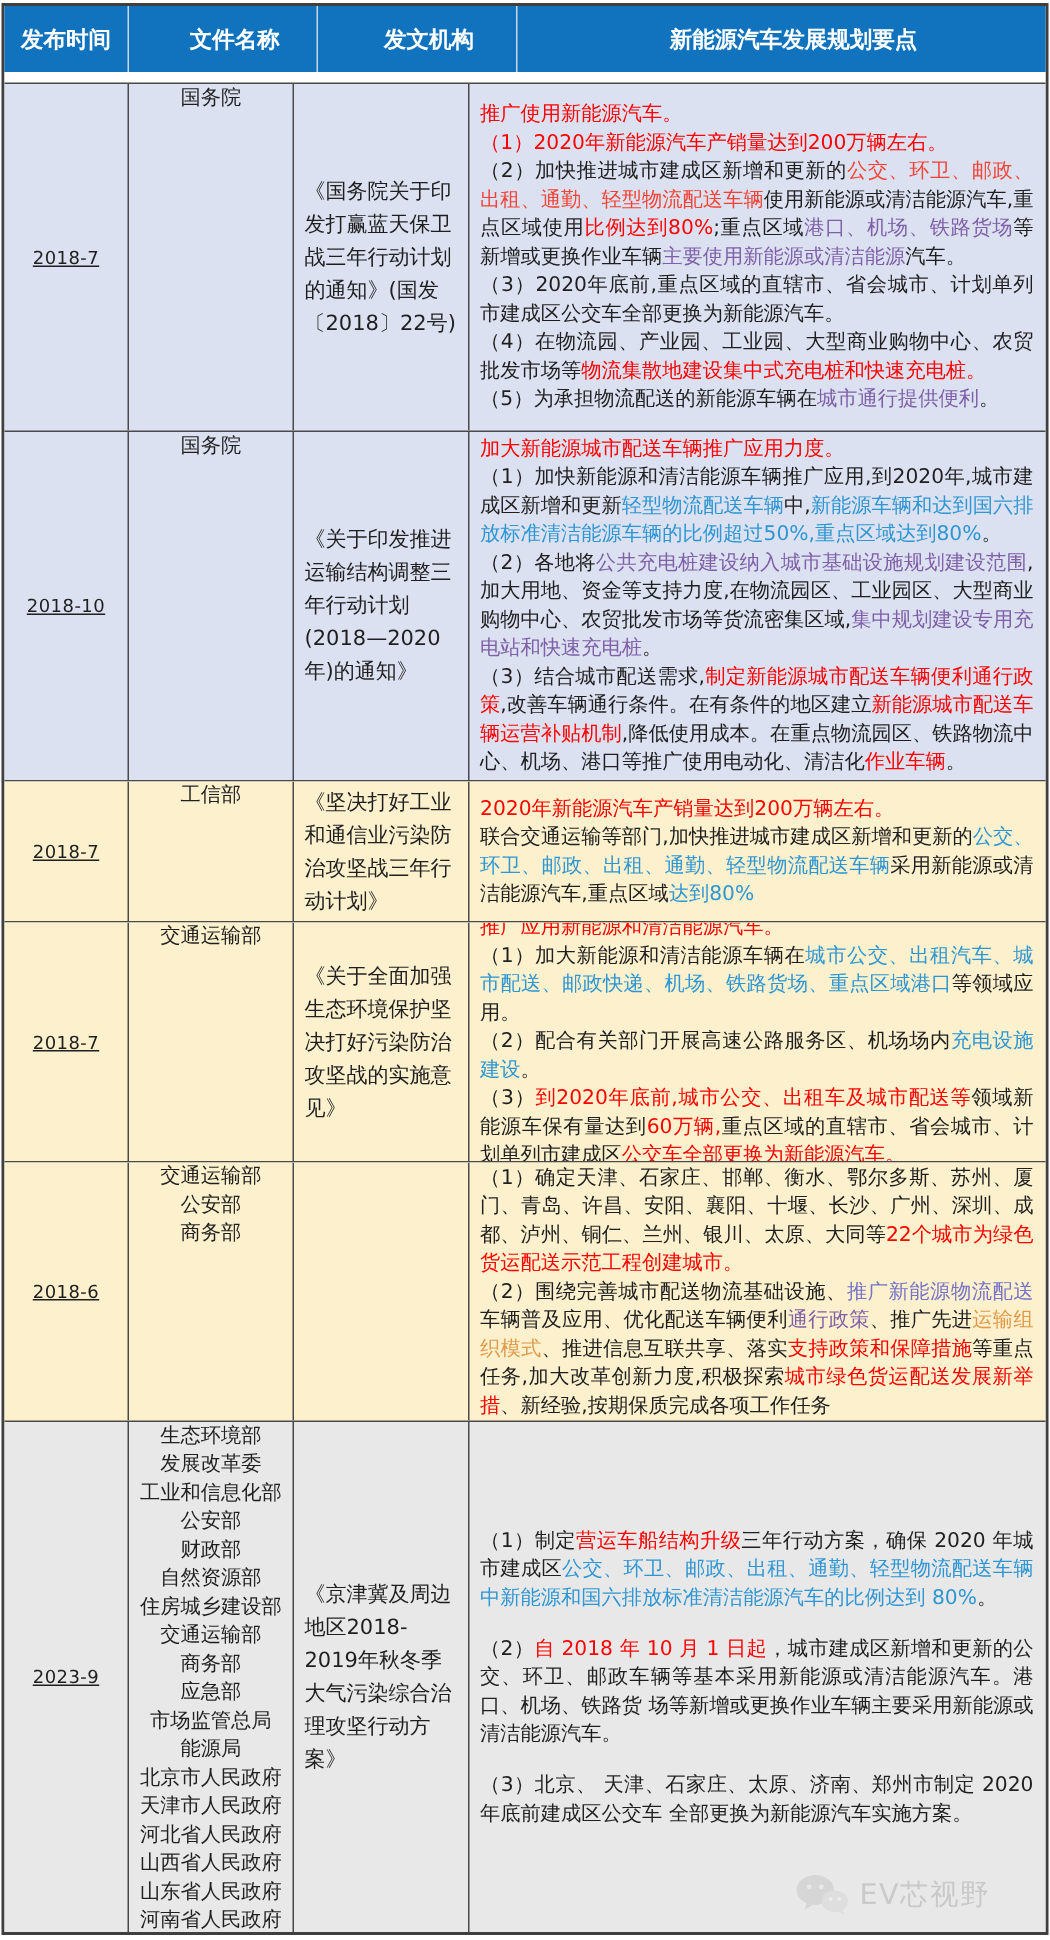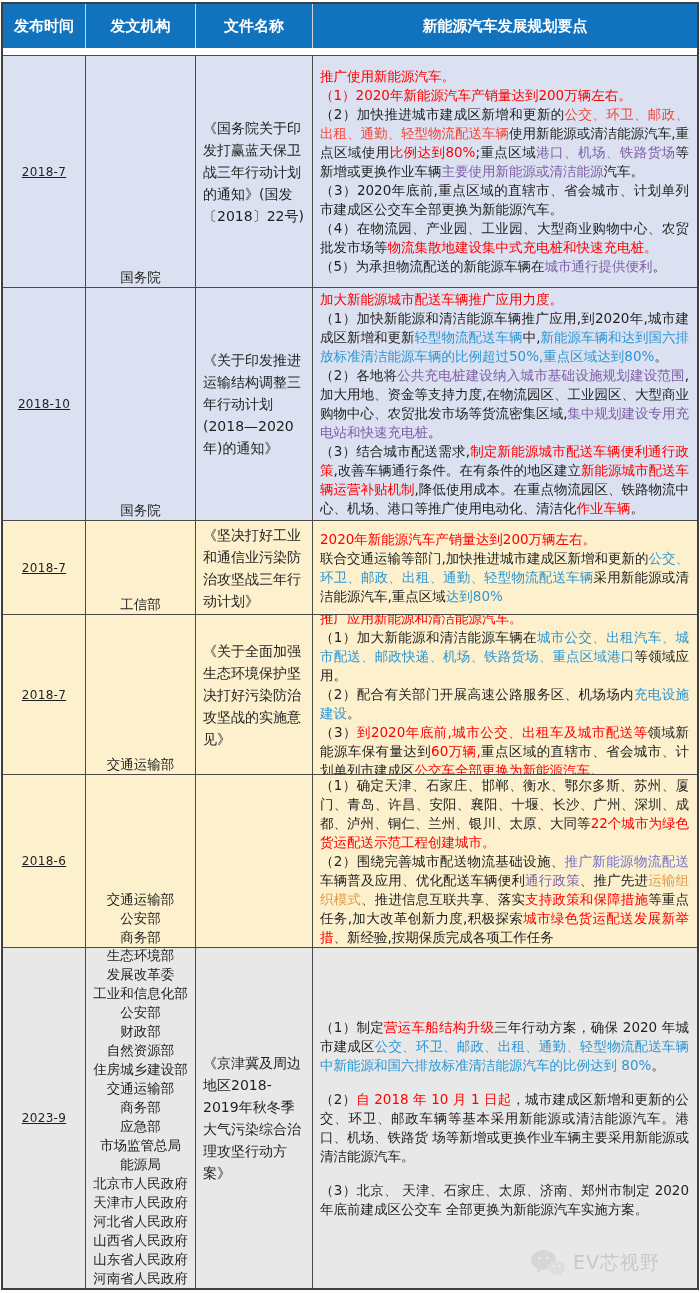--- a/index.html
+++ b/index.html
@@ -7,21 +7,21 @@
   .page {
     position:relative; width:700px; height:1293px; background:#ffffff;
     padding:2px 1px 0 1px; overflow:hidden;
   }
   .policy-table {
     border:2px solid #3f3f3f; width:698px;
     background:#ffffff;
   }
   .header-row {
     display:grid; grid-template-columns:83px 110px 117px 1fr;
-    height:44px; background:var(--header-bg,#1173bd);
+    height:44px; background:var(--header-bg,#1173bd);gap:16px;
   }
   .hcell {
     display:flex; align-items:center; justify-content:center;
     color:#ffffff; font-weight:bold; font-size:15px;
     border-right:1px solid #c9d6e6;
   }
   .hcell:last-child { border-right:none; }
   .spacer-row { height:8px; background:#ffffff; border-bottom:1px solid var(--border,#4a4a4a); }
 
   .body-row {
@@ -39,21 +39,21 @@
   .bg-blue  { background:var(--row-blue,#dbe1f0); }
   .bg-cream { background:var(--row-cream,#fcf0cd); }
   .bg-gray  { background:var(--row-gray,#e8e8e8); }
 
   .cell { border-right:1px solid var(--border,#4a4a4a); overflow:hidden; color:var(--text,#1f1f1f); }
   .cell-date {
     display:flex; align-items:center; justify-content:center;
     font-size:12px; letter-spacing:.3px;text-decoration:underline;
   }
   .cell-agencies {
-    display:flex; flex-direction:column; align-items:center; justify-content:flex-end;
+    display:flex; flex-direction:column; align-items:center; justify-content:flex-start;
     font-size:13.5px; line-height:19px; text-align:center; padding:0 2px;
   }
   .cell-doc {
     display:flex; align-items:center; padding:0 7px;
     font-size:14px; line-height:22px; text-align:left;
   }
   .cell-points {
     display:flex; flex-direction:column; justify-content:center;
     border-right:none; padding:4px 8px 4px 7px;
     font-size:13.5px; line-height:19px; text-align:justify;
@@ -76,22 +76,22 @@
     color:var(--watermark,#c9c9c9); font-size:19px; letter-spacing:1px;
   }
 </style>
 </head>
 <body>
 
 <div class="page">
   <div class="policy-table">
     <div class="header-row">
       <div class="hcell">发布时间</div>
+      <div class="hcell">文件名称</div>
       <div class="hcell">发文机构</div>
-      <div class="hcell">文件名称</div>
       <div class="hcell">新能源汽车发展规划要点</div>
     </div>
     <div class="spacer-row"></div>
     <div id="table-body">
   <div class="body-row bg-blue">
     <div class="cell cell-date">2018-7</div>
     <div class="cell cell-agencies">
             <div>国务院</div>
           </div>
     <div class="cell cell-doc">

